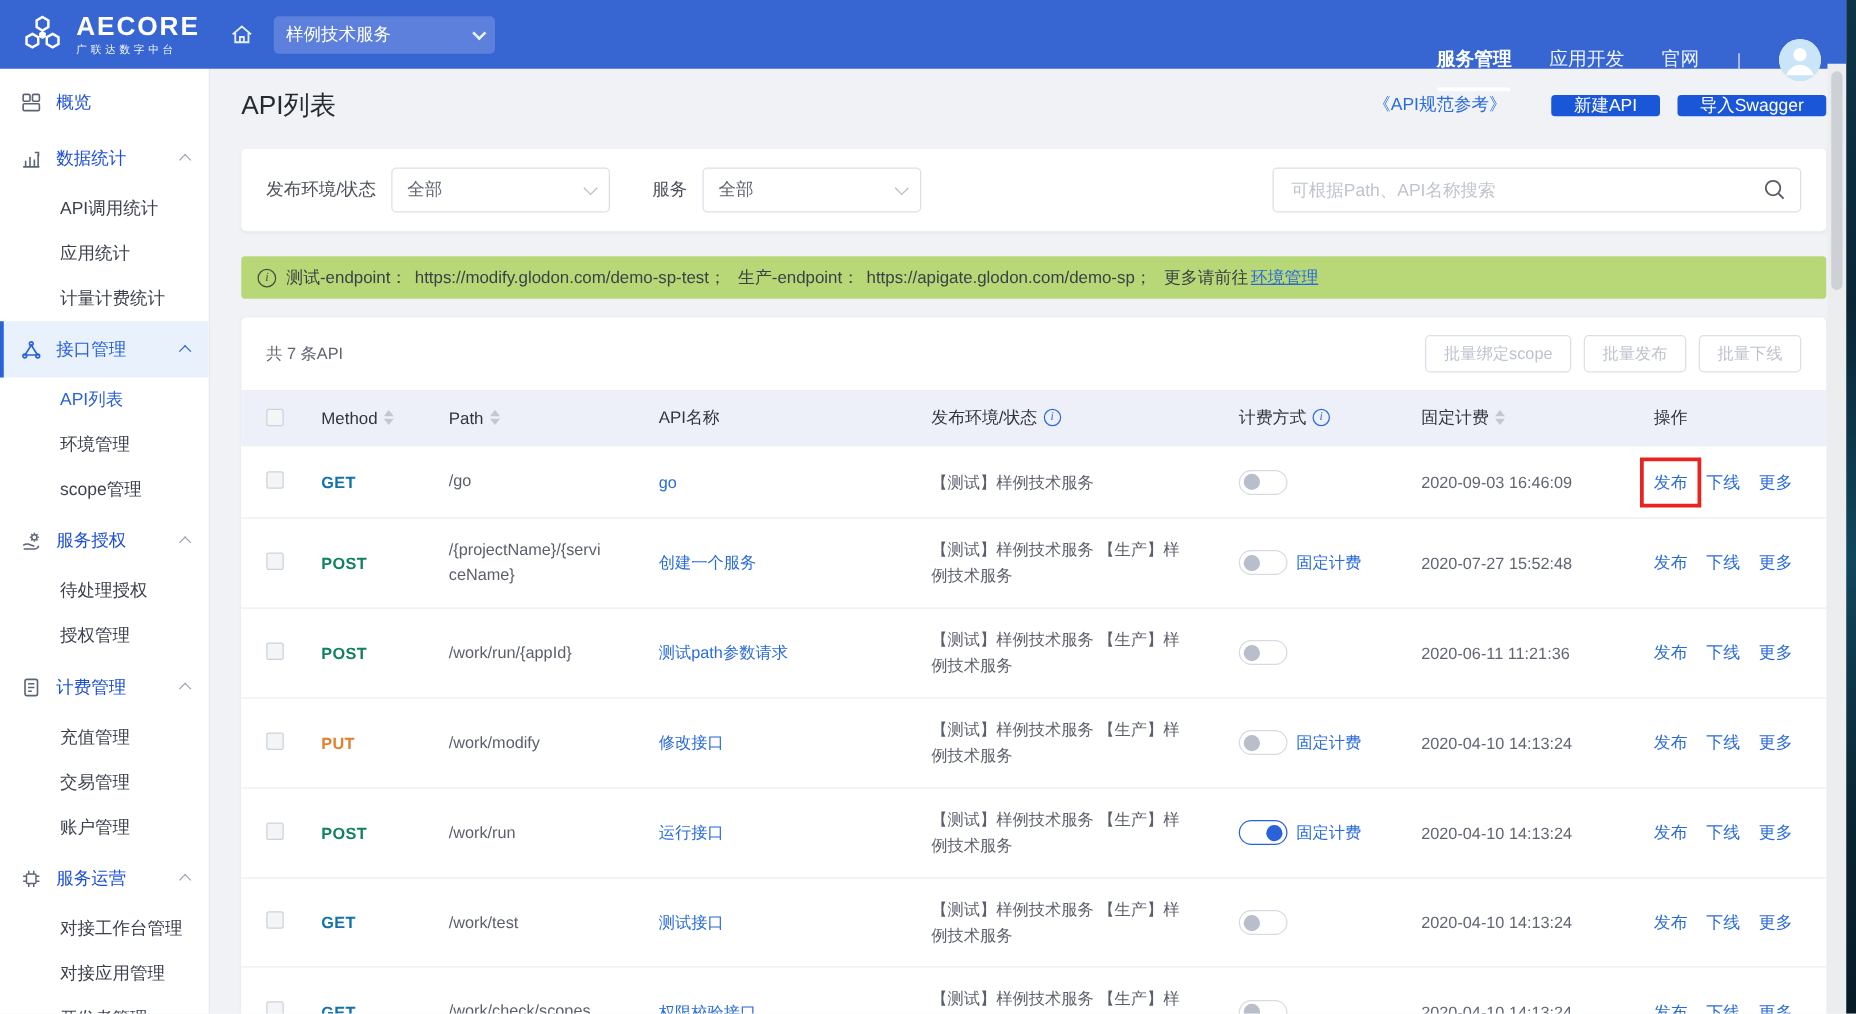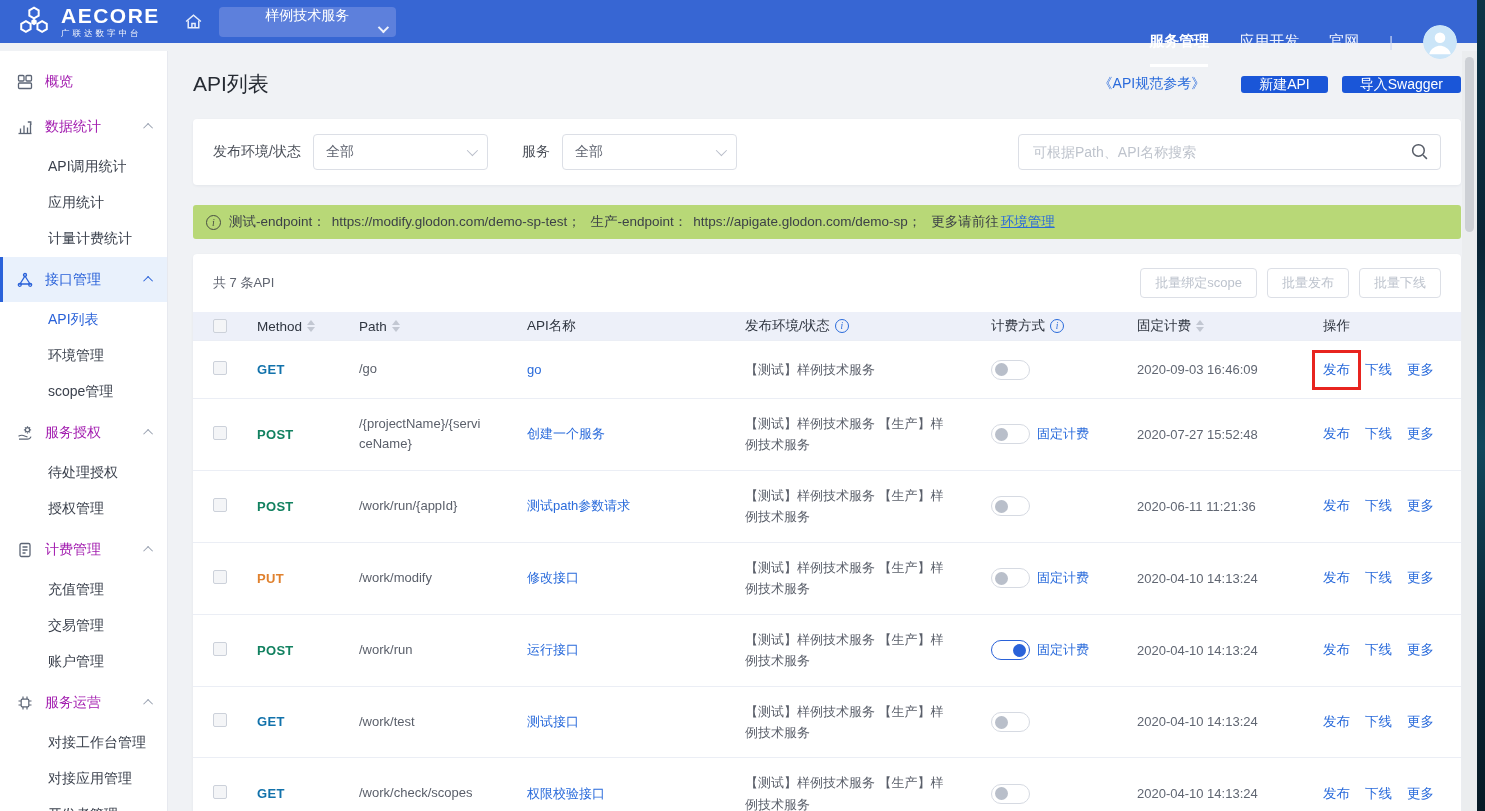--- a/index.html
+++ b/index.html
@@ -1,46 +1,46 @@
 <!DOCTYPE html>
 <html><head>
 <meta charset="utf-8">
 <style>
   * { box-sizing: border-box; margin: 0; padding: 0; }
   html,body { width:1485px; height:811px; overflow:hidden; }
   body { font-family:"Liberation Sans","DejaVu Sans",sans-serif; background:#f0f2f5; }
   .screen { position:relative; width:1485px; height:811px; overflow:hidden; }
 
   
-  .topbar { position:absolute; left:0; top:0; width:1477px; height:43px; background:#3766d3;
+  .topbar { position:absolute; left:0; top:0; width:1477px; height:55px; background:#3766d3;
             display:flex; align-items:center; padding:0 20px 0 16px; z-index:5; }
   .brand { display:flex; align-items:center; gap:9px; }
   .brand svg { display:block; }
   .brand-text { color:#fff; line-height:1; }
   .brand-name { font-size:21px; font-weight:bold; letter-spacing:1.5px; }
   .brand-sub { font-size:8.5px; letter-spacing:3px; margin-top:3px; opacity:.95; }
   .home-btn { margin-left:24px; display:flex; align-items:center; color:#e8eefc; }
   .ws-select { margin-left:16px; width:177px; height:30px; background:#5d80dc; border-radius:4px;
-               display:flex; align-items:center; padding:0 10px; color:#fff; font-size:14px; cursor:pointer;flex-direction:column; }
+               display:flex; align-items:center; padding:0 10px; color:#fff; font-size:14px; cursor:pointer; }
   .ws-select .chev { margin-left:auto; width:8px; height:8px; border-right:2px solid #fff; border-bottom:2px solid #fff;
                      transform:rotate(45deg) translateY(-2px); opacity:.9; }
   .topnav { margin-left:auto; display:flex; align-items:center; gap:30px;margin-top:40px; }
   .topnav-item { position:relative; color:#eef2fd; font-size:15px; height:51px; display:flex; align-items:center; cursor:pointer; }
   .topnav-item.active { font-weight:bold; color:#fff; }
   .topnav-item.active::after { content:""; position:absolute; left:50%; transform:translateX(-50%);
                                bottom:0; width:58px; height:3px; background:#fff; }
   .topnav-divider { color:#cfd9f3; font-size:14px; }
   .avatar { width:34px; height:34px; border-radius:50%; overflow:hidden; cursor:pointer; }
 
   
   .body-wrap { position:absolute; top:51px; left:0; width:1477px; height:760px; display:flex; }
 
   
   .sidebar { width:168px; background:#fff; border-right:1px solid #e7e9ef; height:760px; overflow:hidden; flex:none; padding-top:8px; }
-  .side-item { display:flex; align-items:center; cursor:pointer; color:#a21caf; font-size:14px; position:relative; }
+  .side-item { display:flex; align-items:center; cursor:pointer; color:#1d4ed8; font-size:14px; position:relative; }
   .side-item.lvl1 { height:45px; padding:0 14px 0 17px; }
   .side-item.lvl2 { height:36px; padding:0 14px 0 48px; color:#3b414d; }
   .side-item .s-icon { width:18px; display:flex; align-items:center; margin-right:10px; color:#5c6575; }
   .side-item .caret { width:7px; height:7px; border-left:1.6px solid #9aa2b1; border-top:1.6px solid #9aa2b1;
                       transform:rotate(45deg) translateY(2px); margin-left:auto; }
   .side-item.active-parent { background:#e9f1fc; color:#2a62d9; }
   .side-item.active-parent::before { content:""; position:absolute; left:0; top:0; width:3px; height:100%; background:#2a62d9; }
   .side-item.active-parent .s-icon { color:#2a62d9; }
   .side-item.active-parent .caret { border-color:#2a62d9; }
   .side-item.active-sub { color:#2a62d9; }
@@ -79,21 +79,21 @@
 
   .table-card { padding-bottom:0; }
   .count-bar { display:flex; align-items:center; padding:14px 20px; }
   .count-text { font-size:13px; color:#5f6470; }
   .batch-btns { margin-left:auto; display:flex; gap:10px; }
   .btn-disabled { height:30px; padding:0 14px; background:#fff; border:1px solid #dcdfe6; border-radius:4px;
                   color:#bdc3cd; font-size:13px; cursor:not-allowed;
                   font-family:"Liberation Sans","DejaVu Sans",sans-serif; }
 
   .grid { display:grid; grid-template-columns:44px 102px 168px 218px 246px 146px 174px 1fr; align-items:center; }
-  .t-head { height:28px; background:#edf0f9; font-size:13.5px; color:#2f3540; padding:0 20px; }
+  .t-head { height:44px; background:#edf0f9; font-size:13.5px; color:#2f3540; padding:0 20px; }
   .t-head .hc { display:flex; align-items:center; }
   .sort { display:inline-flex; flex-direction:column; margin-left:5px; gap:2px; }
   .sort i { display:block; width:0; height:0; border-left:4px solid transparent; border-right:4px solid transparent; }
   .sort .up { border-bottom:5px solid #c2c7d2; }
   .sort .dn { border-top:5px solid #c2c7d2; }
   .info-i { width:14px; height:14px; border-radius:50%; border:1.2px solid #2a6bdb; color:#2a6bdb; font-size:9.5px;
             display:inline-flex; align-items:center; justify-content:center; margin-left:5px;
             font-family:"Liberation Serif",serif; font-style:italic; cursor:pointer; }
 
   .t-row { min-height:58px; padding:14px 20px; border-top:1px solid #ebeef5; font-size:13px; color:#5a5f6a; background:#fff; }

